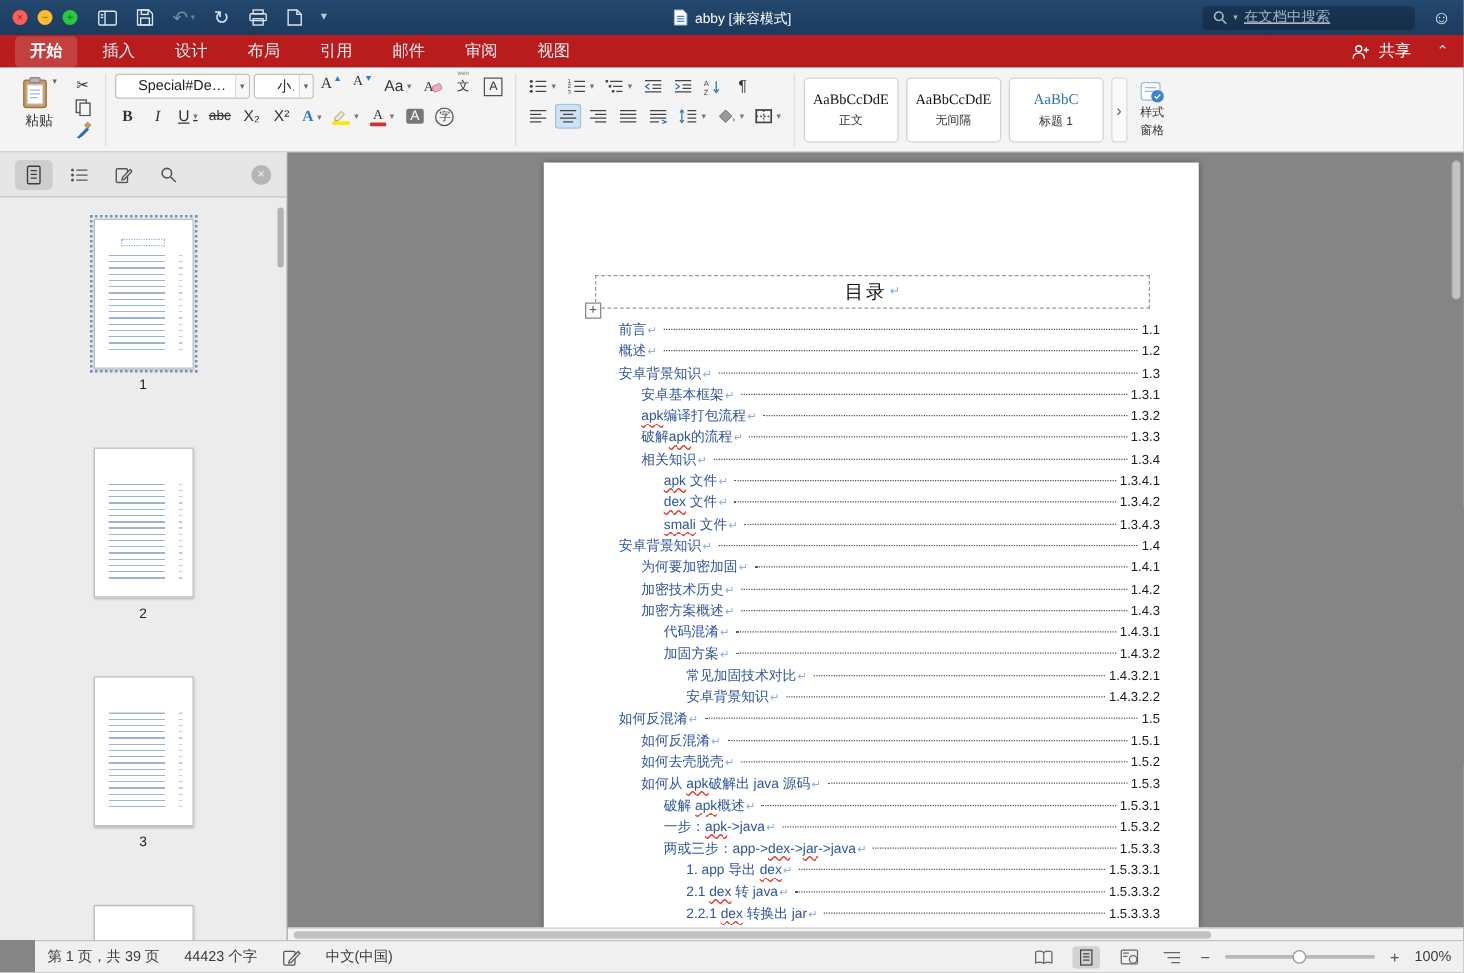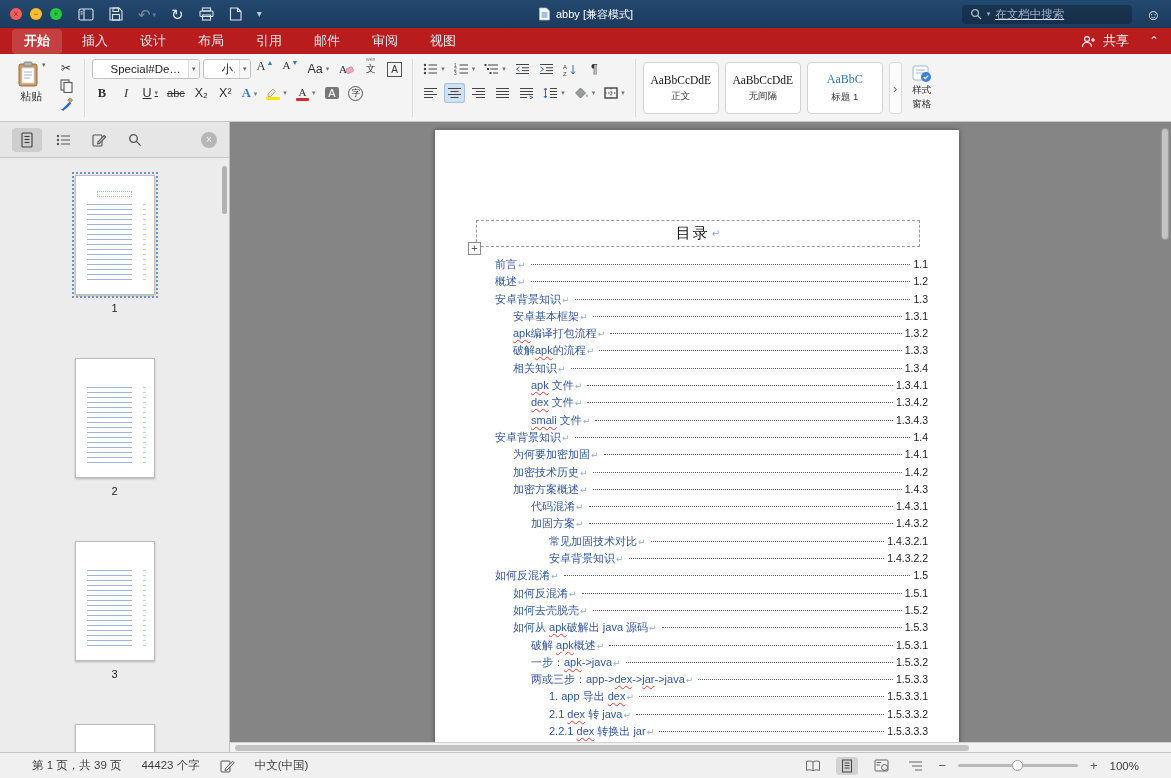--- a/index.html
+++ b/index.html
@@ -101,21 +101,21 @@
 .toc-row .sperr{text-decoration:underline wavy #e23a2e;-webkit-text-decoration:underline wavy #e23a2e;text-decoration-thickness:1px;text-underline-offset:2px;}
 .toc-row .pmark{font-size:9px;color:#8fb0d8;margin:0 2px 0 1px;}
 .toc-row .leader{flex:1;border-bottom:1px dotted #5a5a5a;margin:0 3px;transform:translateY(-3px);min-width:10px;}
 .toc-row .num{font-size:10.5px;color:#1a1a1a;}
 .vscroll{position:absolute;right:0;top:0;bottom:10px;width:12px;}
 .vthumb{position:absolute;right:2px;top:6px;width:8px;height:112px;border-radius:4px;background:#c3c3c3;border:1px solid #9b9b9b;}
 .hscroll{position:absolute;left:0;right:0;bottom:0;height:10px;background:#f2f2f2;border-top:1px solid #d0d0d0;}
 .hthumb{position:absolute;left:5px;top:2px;height:6px;width:78%;background:#c2c2c2;border-radius:3px;}
 
 
-.statusbar{flex:0 0 26px;background:#f0f0f0;border-top:1px solid #c4c4c4;display:flex;align-items:center;padding:0 32px;font-size:11.5px;color:#3c3c3c;gap:20px;}
+.statusbar{flex:0 0 26px;background:#f0f0f0;border-top:1px solid #c4c4c4;display:flex;align-items:center;padding:0 10px;font-size:11.5px;color:#3c3c3c;gap:20px;margin-left:28px;}
 .sb-item{display:flex;align-items:center;gap:6px;white-space:nowrap;}
 .sb-right{margin-left:auto;display:flex;align-items:center;gap:12px;}
 .viewbtn{width:22px;height:18px;display:flex;align-items:center;justify-content:center;border-radius:3px;}
 .viewbtn.sel{background:#d2d2d2;}
 .zoom-track{width:120px;height:3px;background:#b9b9b9;border-radius:2px;position:relative;}
 .zoom-knob{position:absolute;left:45%;top:-4px;width:11px;height:11px;border-radius:50%;background:#fdfdfd;border:1px solid #9a9a9a;}
 .zoom-sign{font-size:13px;color:#555;}
 svg{display:block;}
 </style>
 </head>

